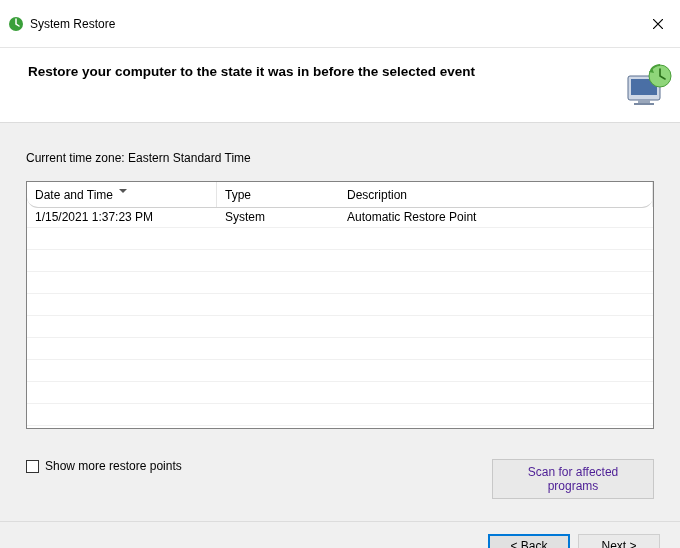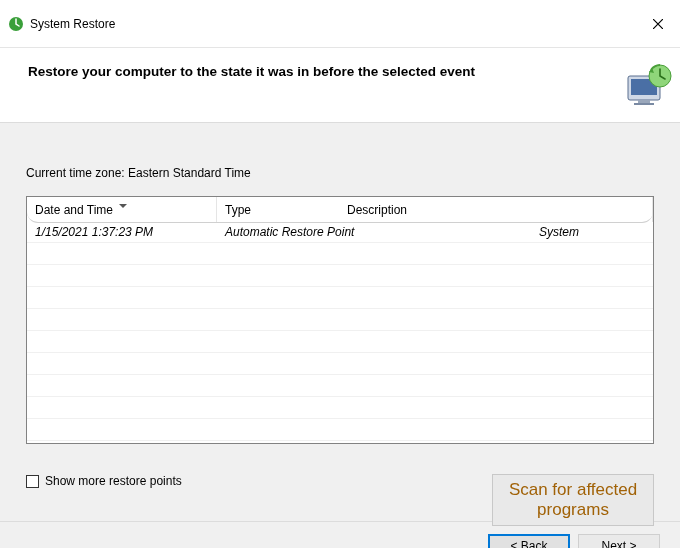--- a/index.html
+++ b/index.html
@@ -56,21 +56,20 @@
     margin: 0;
   }
   .content {
     background: #f0f0f0;
     padding: 28px 26px 12px 26px;
     height: 398px;
   }
   .tz-label {
     font-size: 12px;
     margin-bottom: 16px;
-    margin-top: 15px;
   }
   .grid {
     background: #fff;
     border: 1px solid #828282;
     height: 248px;
     overflow: hidden;
   }
   .grid-header {
     display: flex;
     background: #fff;
@@ -101,21 +100,20 @@
     border-bottom: 1px solid #f0f0f0;
   }
   .grid-body .row.empty {
     height: 22px;
   }
   .grid-body .cell {
     padding: 2px 8px;
     font-size: 12px;
     white-space: nowrap;
     overflow: hidden;
-    font-style: italic;
   }
   .col-dt { width: 190px; }
   .col-desc { width: 314px; }
   .col-type { flex: 1; border-right: none !important; }
   .row-below {
     display: flex;
     align-items: flex-start;
     margin-top: 30px;
   }
   .checkbox-wrap {
@@ -125,23 +123,23 @@
     flex: 1;
   }
   .checkbox {
     width: 13px; height: 13px;
     border: 1px solid #333;
     background: #fff;
   }
   .scan-btn {
     background: #e9e9e9;
     border: 1px solid #c8c8c8;
-    color: #a16207;
+    color: #4c1d95;
     padding: 5px 12px;
-    font-size: 17px;
+    font-size: 12px;
     font-family: inherit;
     width: 162px;
     text-align: center;
   }
   .footer {
     border-top: 1px solid #dcdcdc;
     background: #f0f0f0;
     height: 49px;
     display: flex;
     align-items: center;
@@ -210,22 +208,22 @@
 
   <div class="grid">
     <div class="grid-header">
       <div class="col col-dt sort">Date and Time</div>
       <div class="col col-type">Type</div>
       <div class="col col-desc">Description</div>
     </div>
     <div class="grid-body">
       <div class="row">
         <div class="cell col-dt">1/15/2021 1:37:23 PM</div>
+        <div class="cell col-type">System</div>
         <div class="cell col-desc">Automatic Restore Point</div>
-        <div class="cell col-type">System</div>
       </div>
       <div class="row empty"></div>
       <div class="row empty"></div>
       <div class="row empty"></div>
       <div class="row empty"></div>
       <div class="row empty"></div>
       <div class="row empty"></div>
       <div class="row empty"></div>
       <div class="row empty"></div>
       <div class="row empty"></div>

